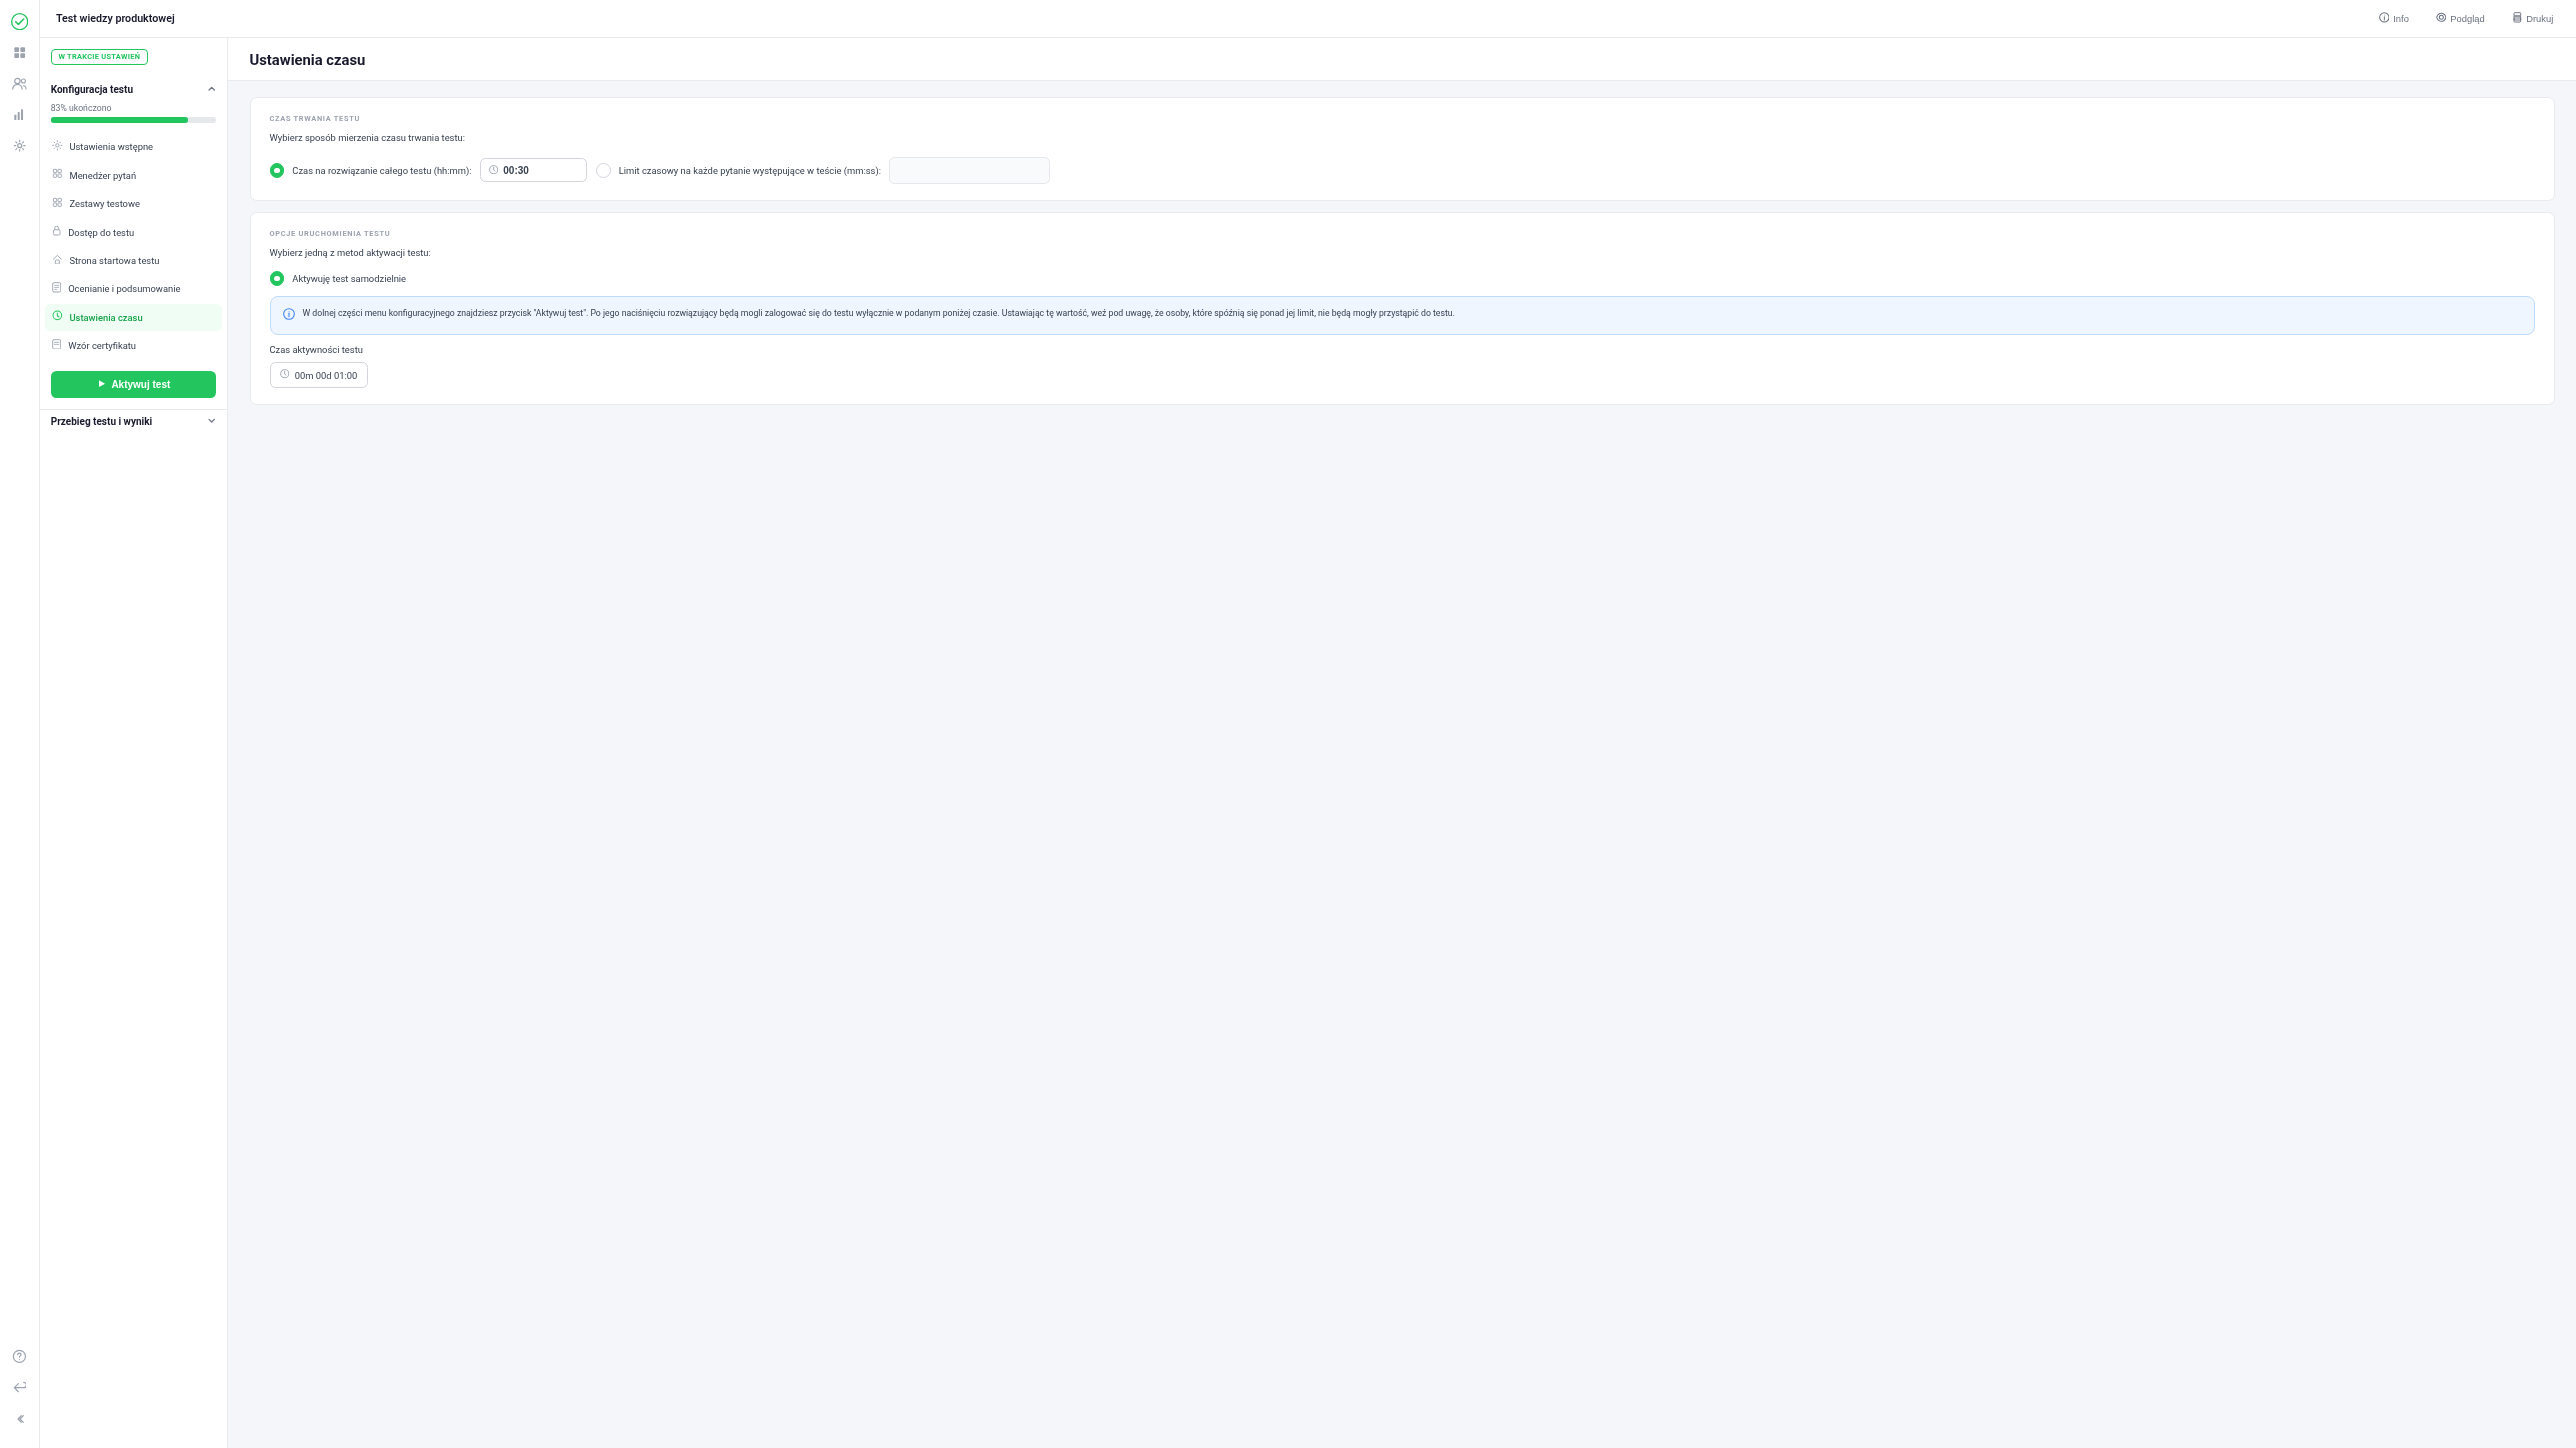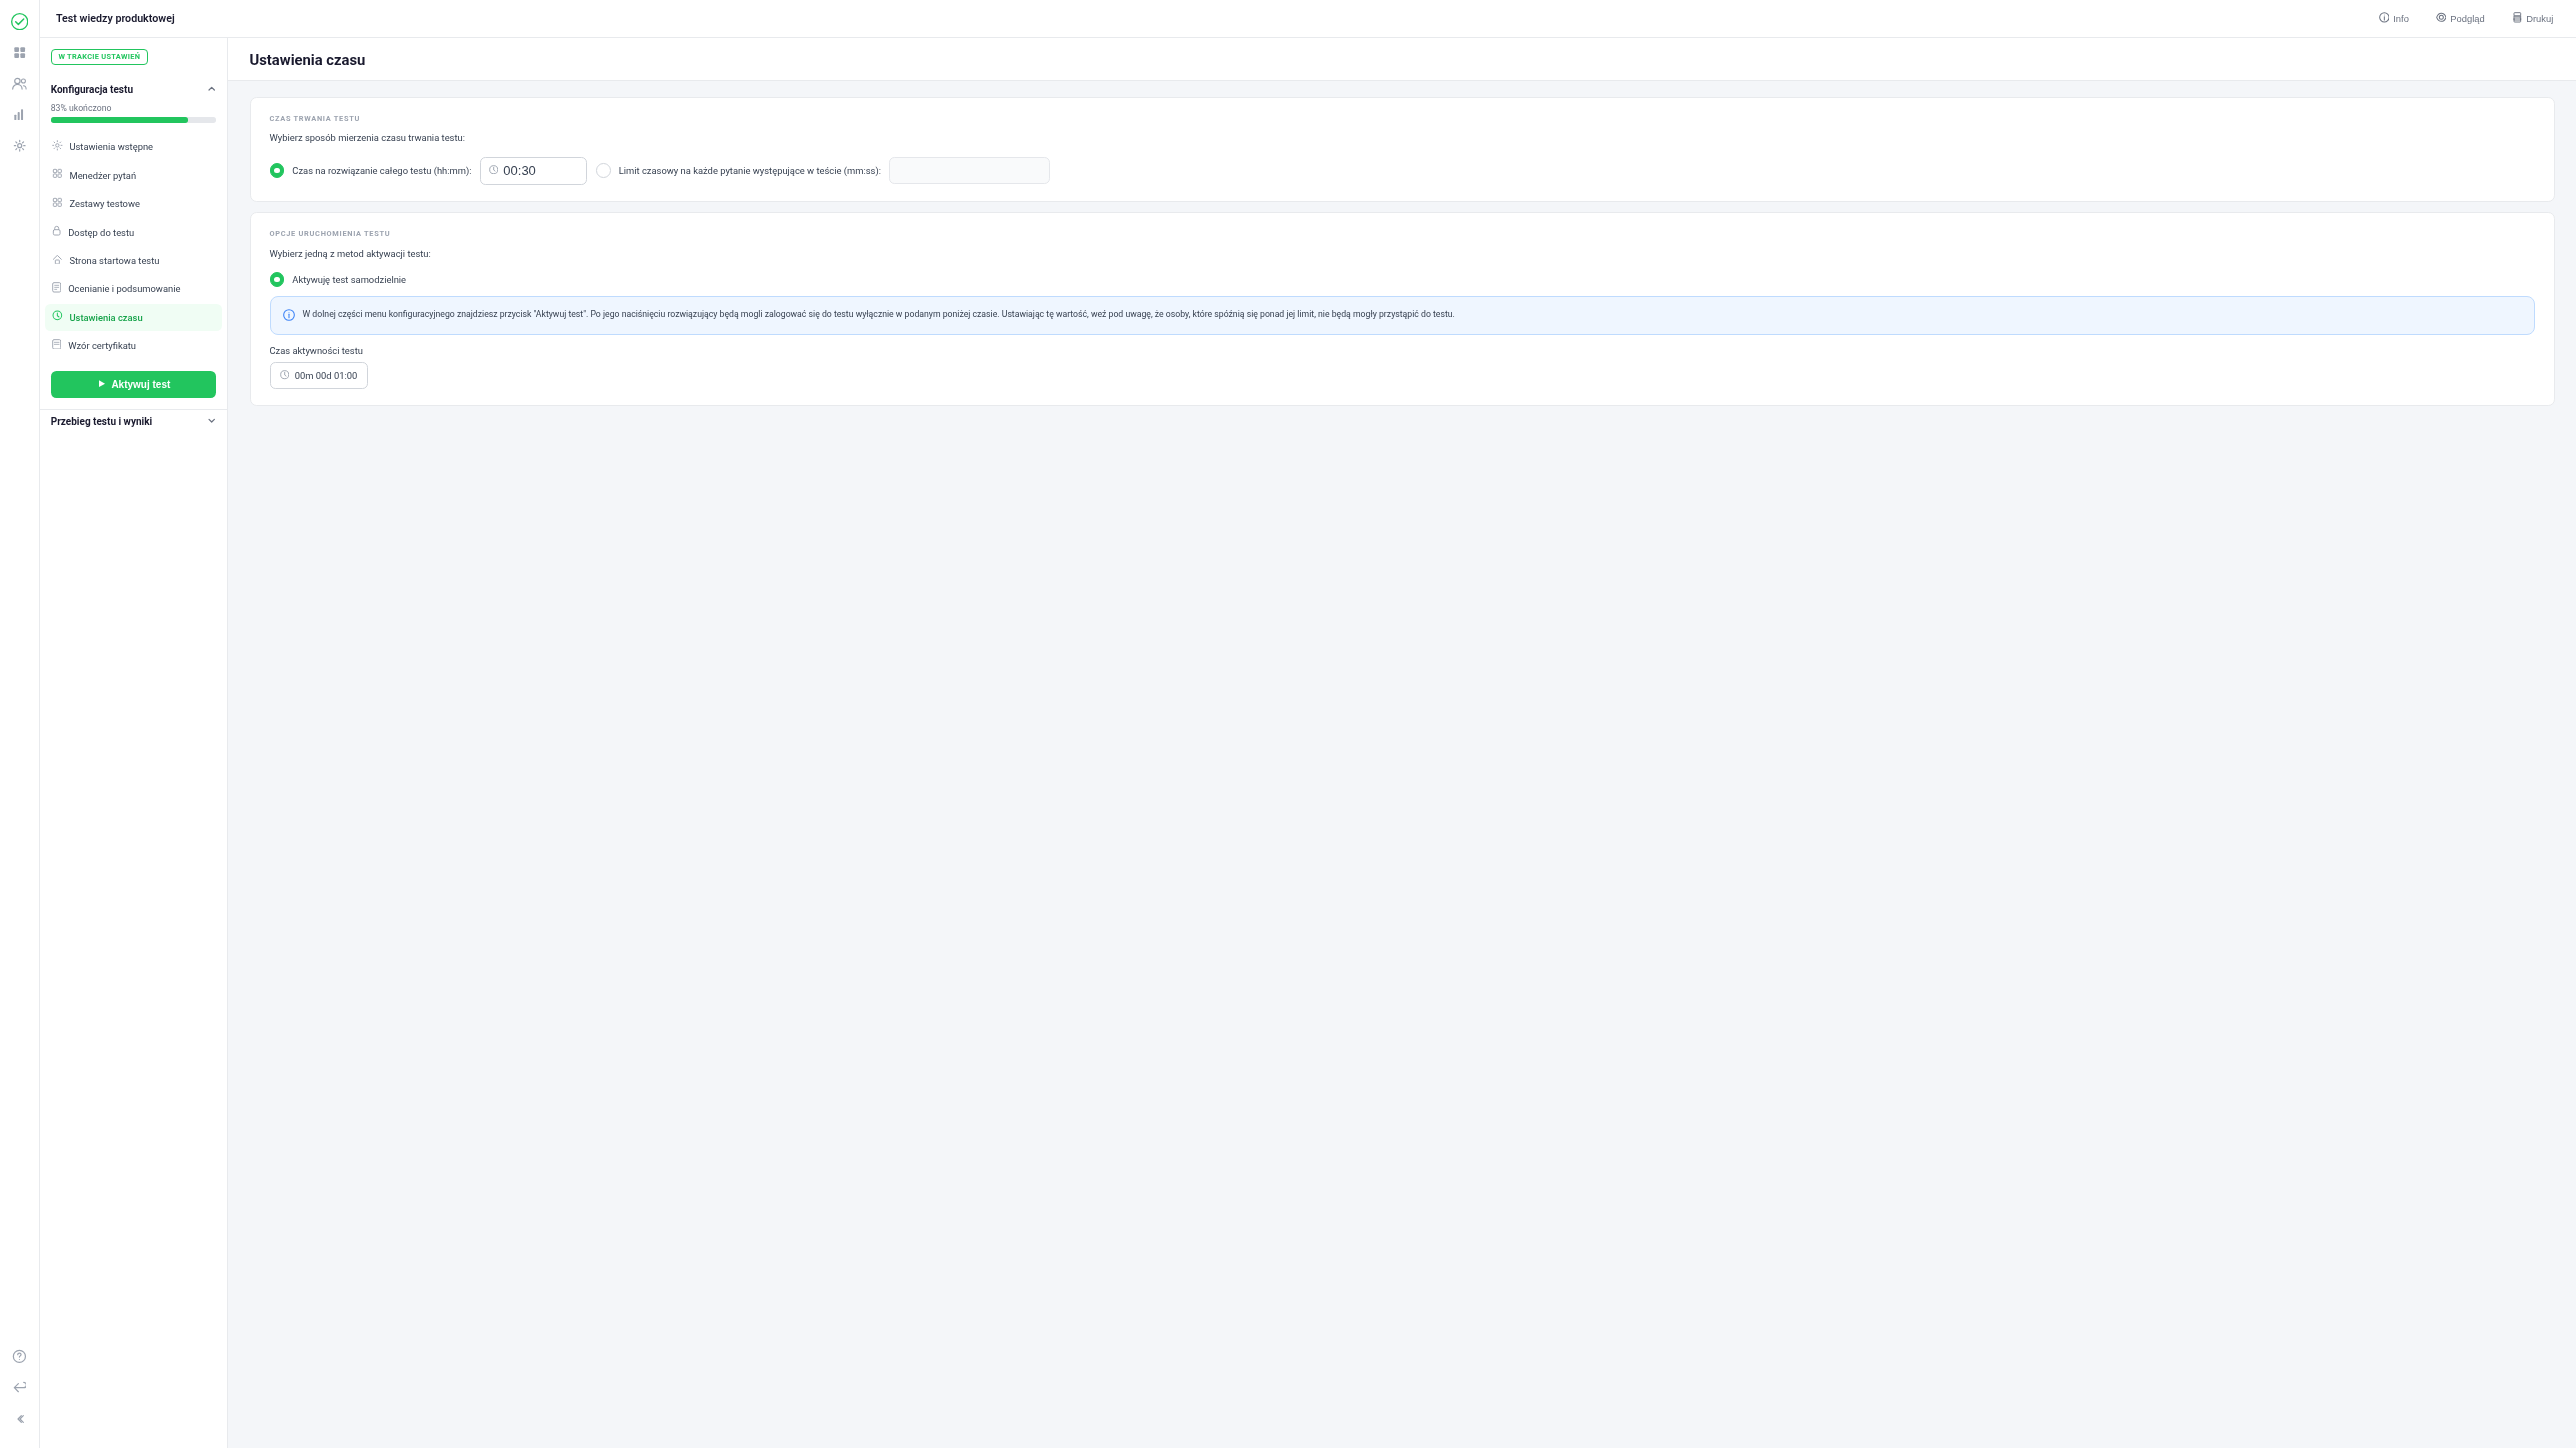--- a/index.html
+++ b/index.html
@@ -284,24 +284,25 @@
       border-radius: 5.4px;
       padding: 5.4px 8px;
       gap: 5.4px;
       background: #fff;
       min-width: 107px;
     }
     .time-input-wrapper .clock-icon { color: #9ca3af; font-size: 10px; }
     .time-input-field {
       border: none;
       outline: none;
-      font-size: 13px;
+      font-size: 10px;
       color: #374151;
       background: transparent;
       width: 54px;
+      font-weight: bold;
     }
     .time-input-empty {
       border: 1px solid #e5e7eb;
       border-radius: 5.4px;
       background: #f9fafb;
       min-width: 161px;
       height: 27px;
     }
 
     .info-box {

